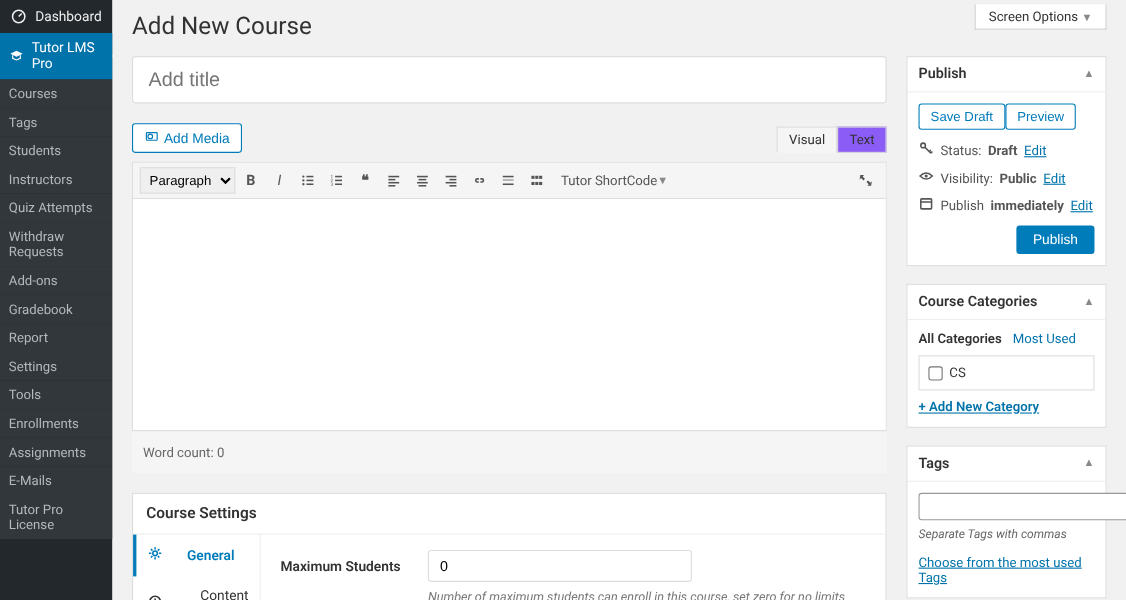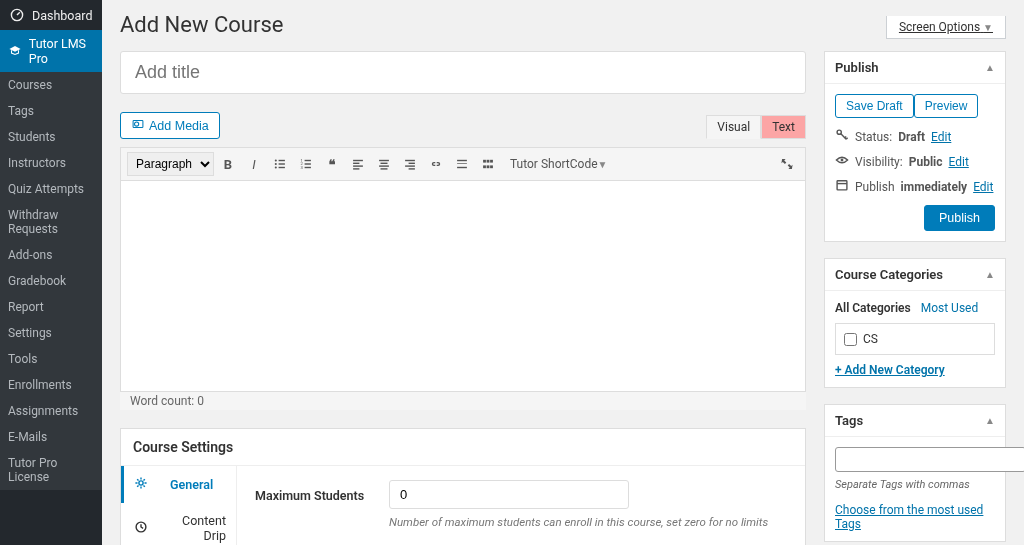--- a/index.html
+++ b/index.html
@@ -5,38 +5,38 @@
 * { box-sizing: border-box; margin: 0; padding: 0; }
 body { font-family: -apple-system, BlinkMacSystemFont, "Segoe UI", Roboto, sans-serif; font-size: 13px; color: #323232; background: #f1f1f1; }
 .container { display: flex; min-height: 545px; }
 .sidebar { width: 102px; background: #23282d; color: #eee; font-size: 12.5px; }
 .sidebar-item { display: flex; align-items: center; padding: 6px 8px; color: #eee; cursor: pointer; }
 .sidebar-item.sub { padding-left: 8px; color: #b4b9be; background: #32373c; font-size: 12px; }
 .sidebar-item.active { background: #0073aa; color: #fff; position: relative; }
 .sidebar-item.active::after { content: ''; position: absolute; right: -8px; top: 50%; transform: translateY(-50%); border: 8px solid transparent; border-right-color: #f1f1f1; }
 .sidebar-item .icon { width: 18px; height: 18px; margin-right: 6px; display: flex; align-items: center; justify-content: center; }
 .main { flex: 1; padding: 8px 18px; position: relative; }
-.screen-options { position: absolute; right: 18px; top: 16px; background: #fff; border: 1px solid #ccd0d4; border-top: none; padding: 4px 12px; font-size: 12px; cursor: pointer; text-decoration: underline; }
+.screen-options { position: absolute; right: 18px; top: 4px; background: #fff; border: 1px solid #ccd0d4; border-top: none; padding: 4px 12px; font-size: 12px; cursor: pointer; }
 .page-title { font-size: 22px; font-weight: 400; margin: 4px 0 14px 0; }
 .layout { display: flex; gap: 18px; }
 .col-main { flex: 1; }
 .col-side { width: 182px; }
 .title-input { width: 100%; padding: 10px 14px; font-size: 18px; border: 1px solid #ddd; border-radius: 3px; background: #fff; color: #757575; }
 .add-media-btn { display: inline-flex; align-items: center; gap: 4px; padding: 4px 10px; border: 1px solid #007cba; color: #007cba; background: #fff; border-radius: 3px; font-size: 12.5px; cursor: pointer; margin-top: 18px; }
 .editor-wrap { border: 1px solid #ddd; background: #fff; margin-top: 8px; }
 .editor-tabs { display: flex; justify-content: flex-end; margin-top: -24px; }
-.editor-tab { padding: 4px 10px; border: 1px solid #ddd; background: #fca5a5; font-size: 12px; cursor: pointer; }
+.editor-tab { padding: 4px 10px; border: 1px solid #ddd; background: #8b5cf6; font-size: 12px; cursor: pointer; }
 .editor-tab.active { background: #f5f5f5; border-bottom-color: #f5f5f5; }
 .toolbar { display: flex; align-items: center; padding: 4px 6px; border-bottom: 1px solid #ddd; background: #f5f5f5; gap: 2px; }
 .toolbar select { font-size: 12px; padding: 3px 4px; border: 1px solid #ddd; }
 .tb-btn { width: 24px; height: 24px; display: flex; align-items: center; justify-content: center; cursor: pointer; color: #555; }
 .tb-btn.shortcode { width: auto; padding: 0 8px; font-size: 12px; }
 .tb-expand { margin-left: auto; }
 .editor-area { min-height: 210px; background: #fff; }
-.editor-status { padding: 2px 10px; border-top: 1px solid #ddd; background: #f5f5f5; font-size: 12px; color: #666; margin-top: -1px; }
+.editor-status { padding: 12px 10px; border-top: 1px solid #ddd; background: #f5f5f5; font-size: 12px; color: #666; margin-top: -1px; }
 .panel { background: #fff; border: 1px solid #ddd; margin-top: 18px; }
 .panel-heading { padding: 10px 12px; font-size: 14px; font-weight: 600; border-bottom: 1px solid #eee; }
 .settings-body { display: flex; }
 .settings-nav { width: 116px; border-right: 1px solid #eee; }
 .settings-nav-item { display: flex; align-items: center; gap: 22px; padding: 10px 10px; font-size: 12.5px; cursor: pointer; border-left: 3px solid transparent; text-align: right; }
 .settings-nav-item.active { border-left-color: #007cba; color: #007cba; font-weight: 600; }
 .settings-main { flex: 1; padding: 14px 18px; }
 .field-row { display: flex; gap: 24px; margin-bottom: 12px; }
 .field-label { width: 110px; font-size: 12.5px; font-weight: 600; padding-top: 8px; }
 .field-control { flex: 1; }

